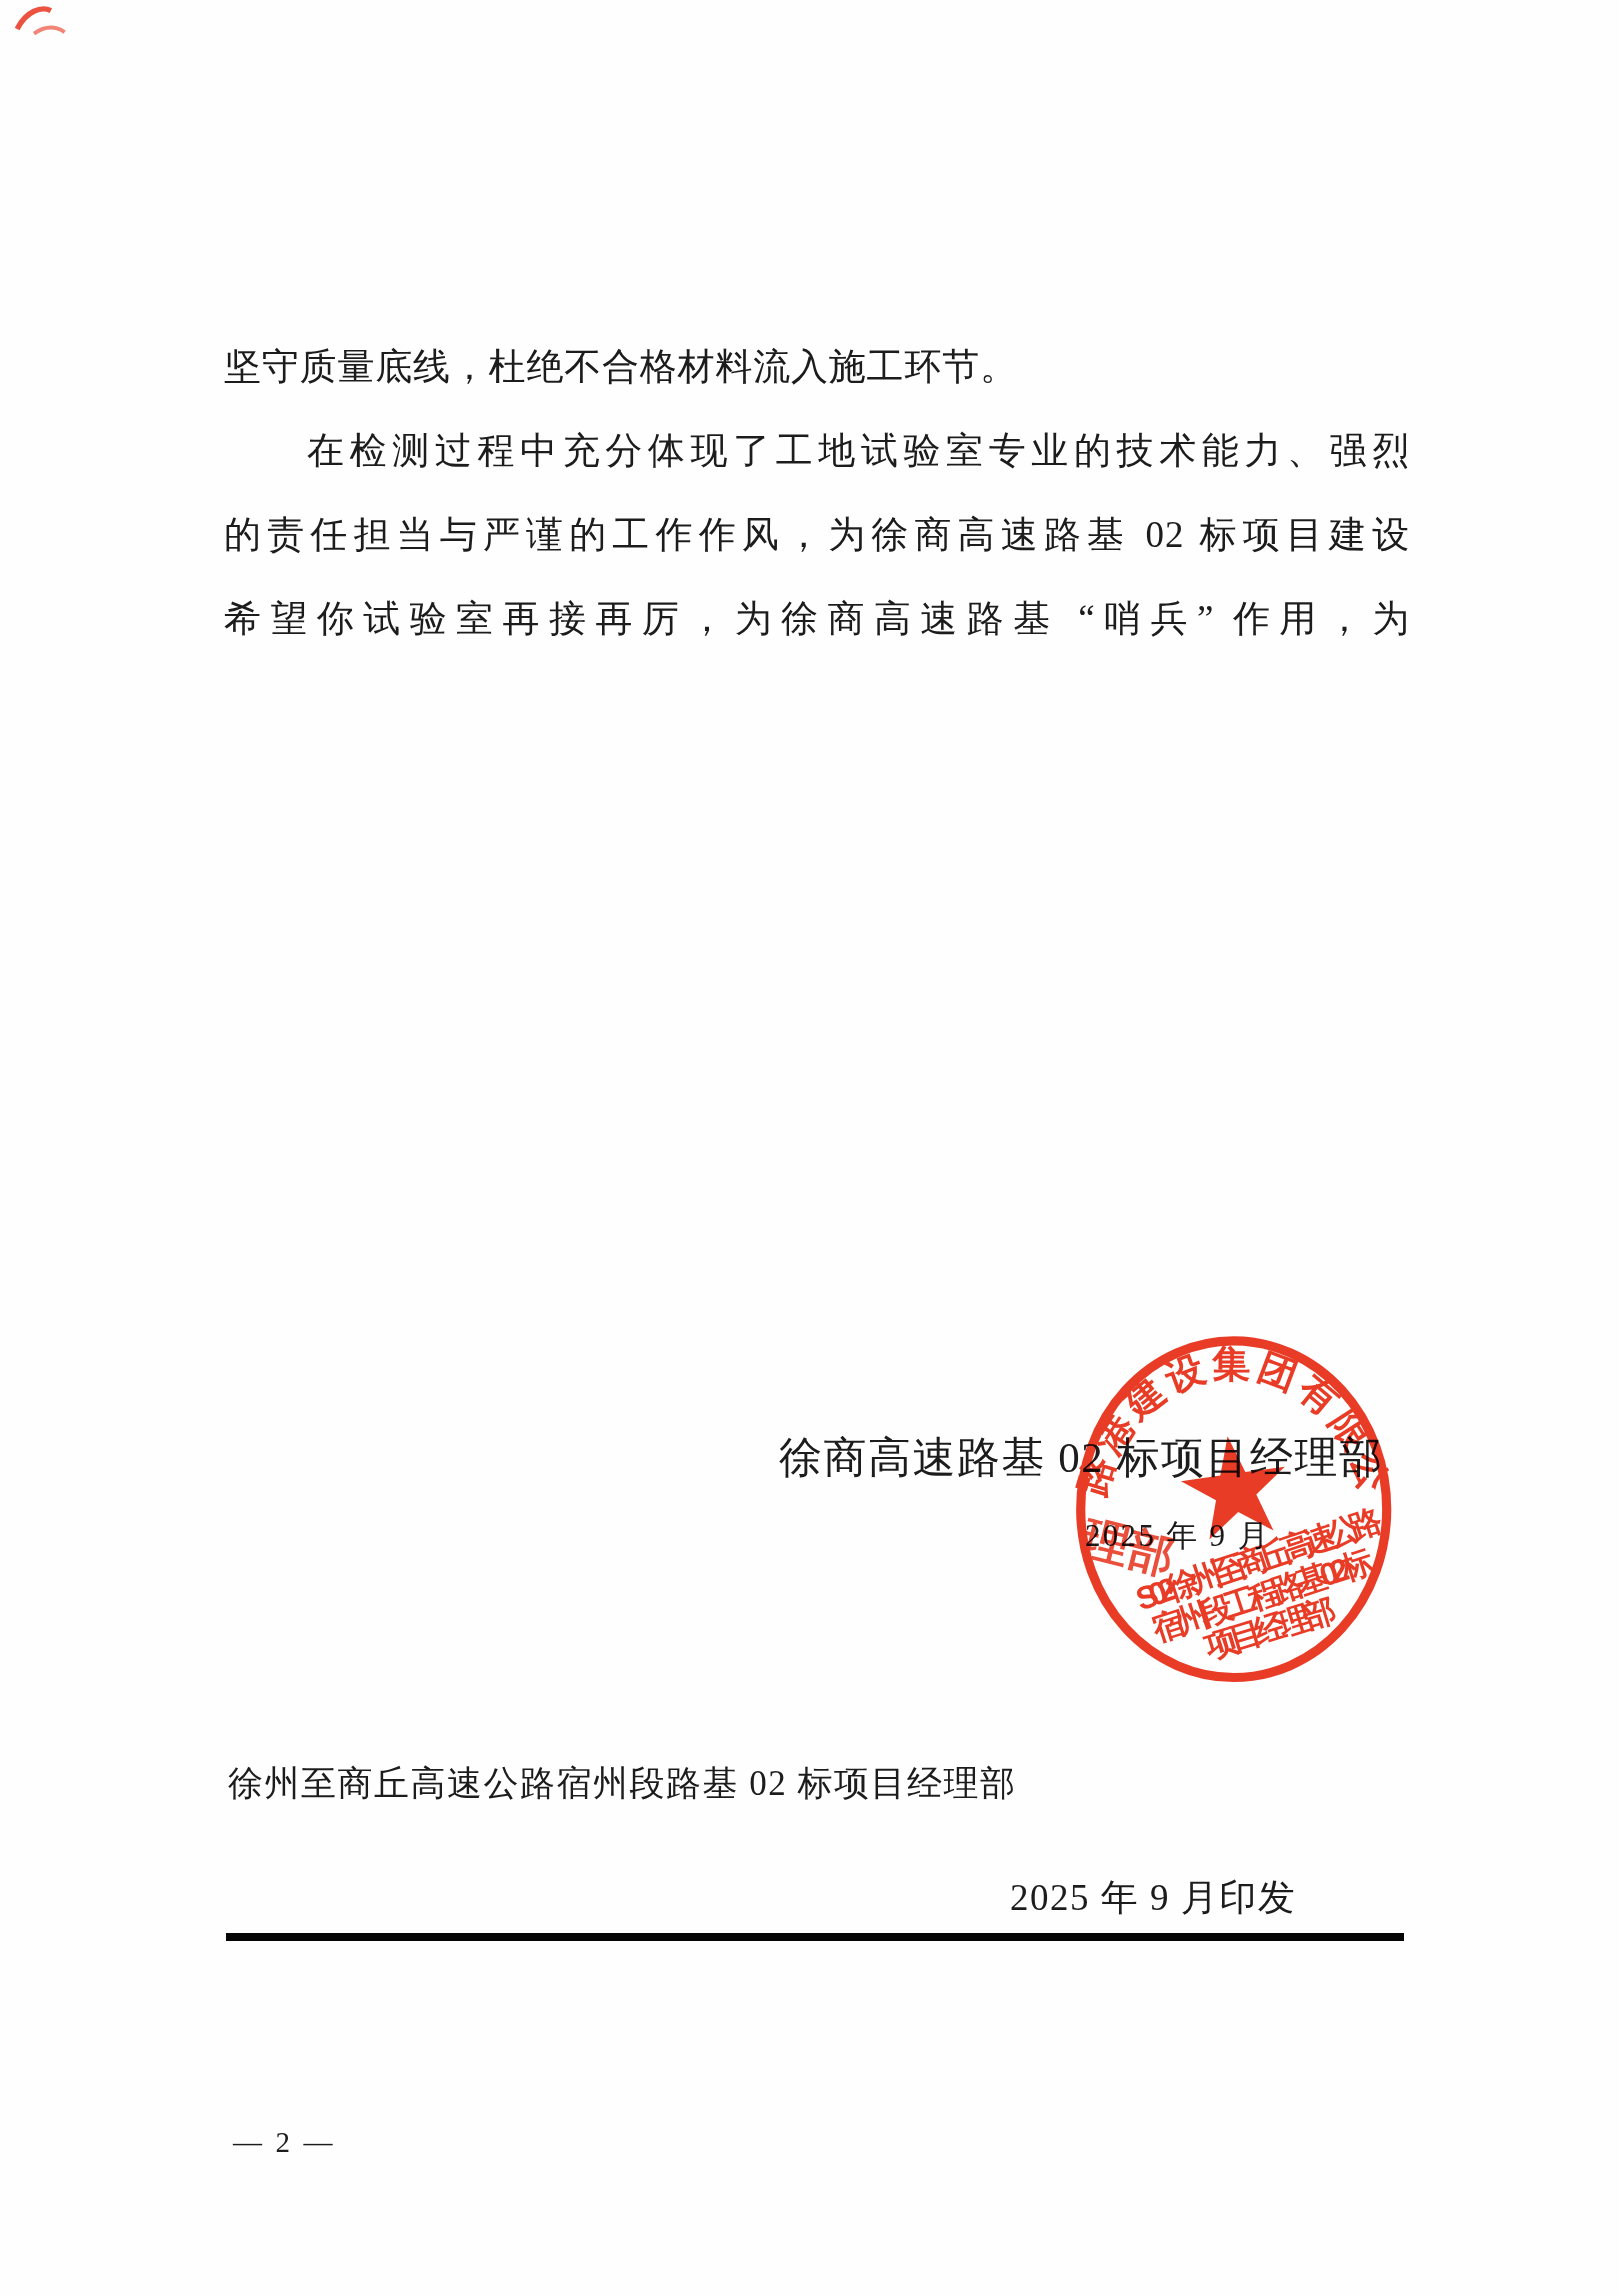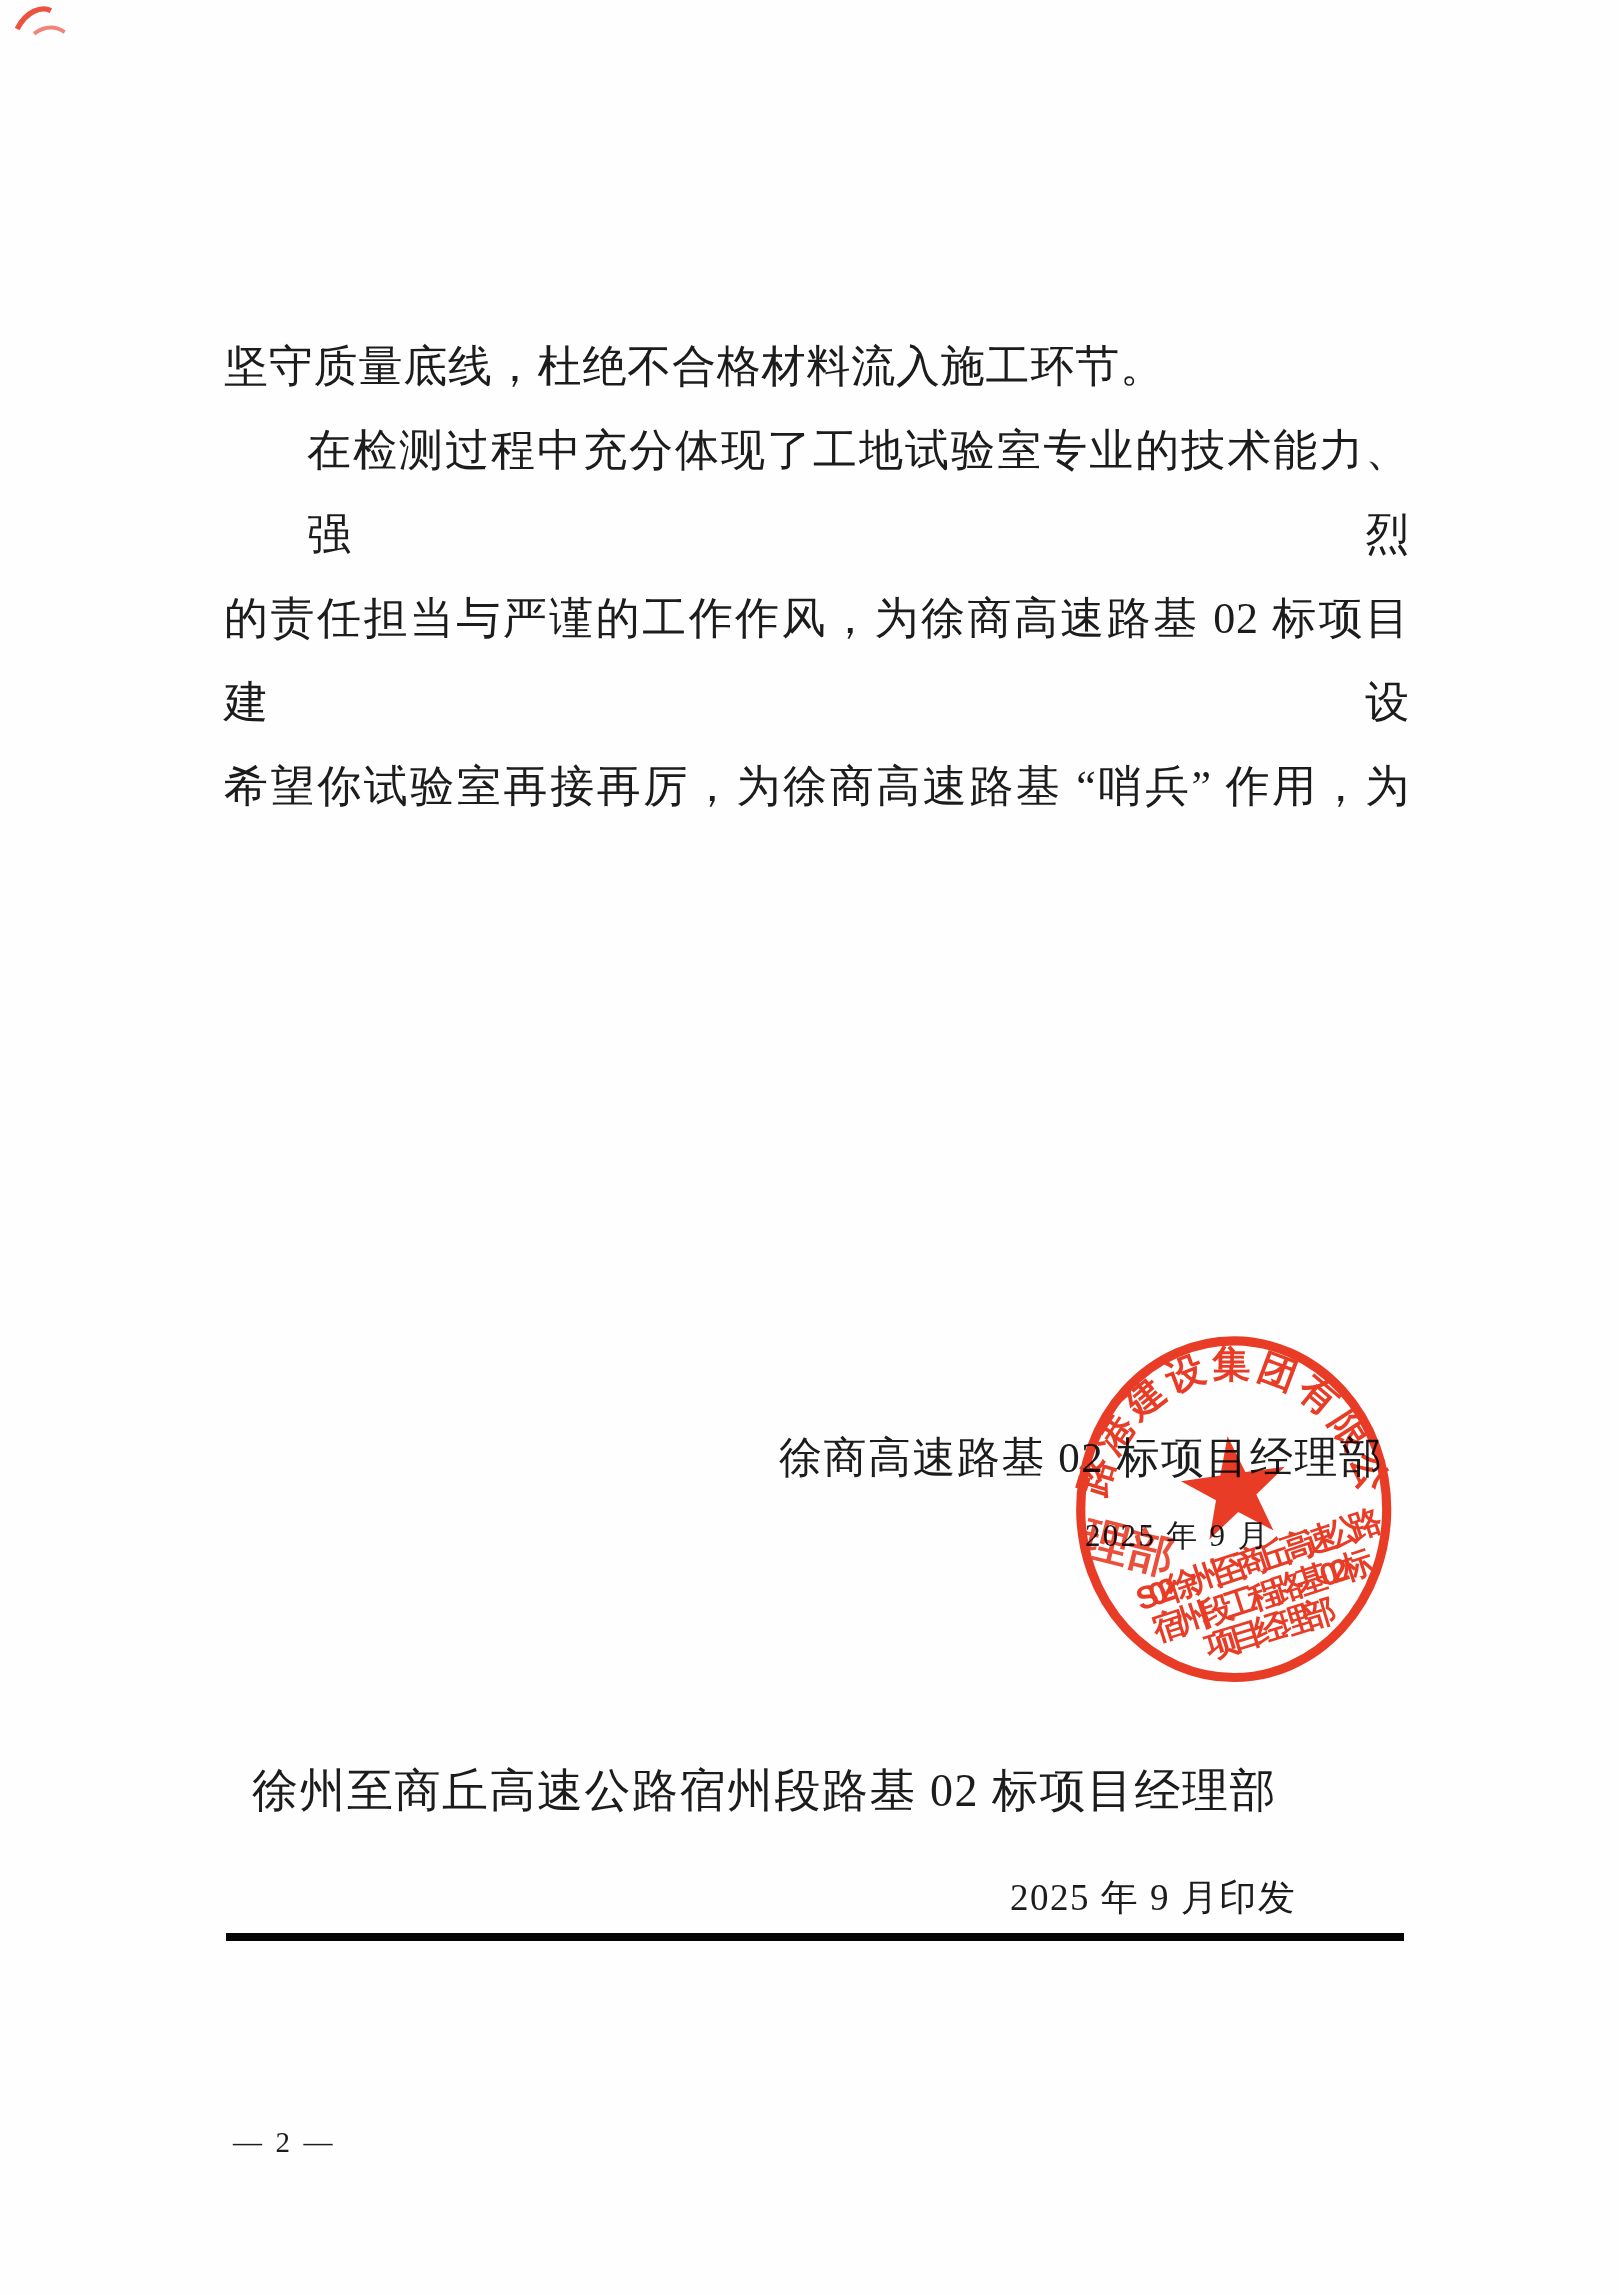--- a/index.html
+++ b/index.html
@@ -9,21 +9,21 @@
     margin:0 auto;
     background:#fefefe;
     overflow:hidden;
     font-family:"Liberation Serif","DejaVu Serif",serif;
     color:#1c1c1c;
   }
   
   .body-text{
     position:absolute;
     left:224px;top:325px;width:1186px;
-    font-size:44px;
+    font-size:37px;
     line-height:84px;
     letter-spacing:0.8px;
   }
   .bline{white-space:nowrap;}
   .bline.justify{
     white-space:normal;
     text-align:justify;
     text-align-last:justify;
   }
   .bline.indent{padding-left:83px;}
@@ -44,21 +44,21 @@
     opacity:.96;
   }
   .stamp text{
     font-family:"Liberation Sans","DejaVu Sans",sans-serif;
     font-weight:bold;
     fill:#e8341e;
   }
   
   .footer-issuer{
     position:absolute;left:228px;top:1760px;
-    font-size:46px;white-space:nowrap;letter-spacing:1.5px;margin-left:24px;
+    font-size:35px;white-space:nowrap;letter-spacing:1.5px;
   }
   .print-date{
     position:absolute;left:1010px;top:1873px;
     font-size:37px;white-space:nowrap;letter-spacing:1.5px;
   }
   .rule{
     position:absolute;left:226px;top:1933px;
     width:1178px;height:7.7px;background:#050505;
   }
   .page-number{

